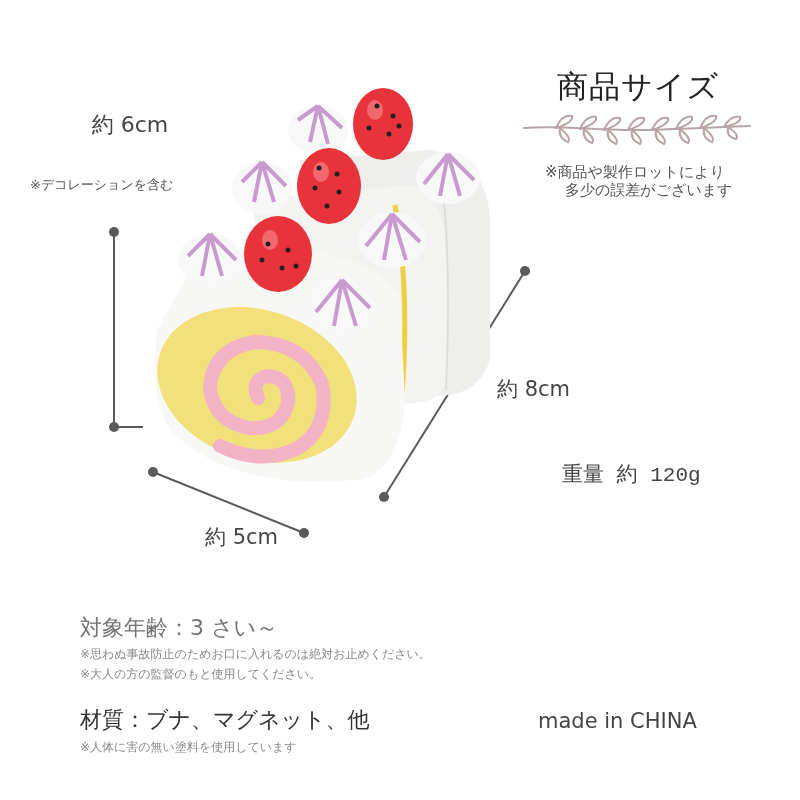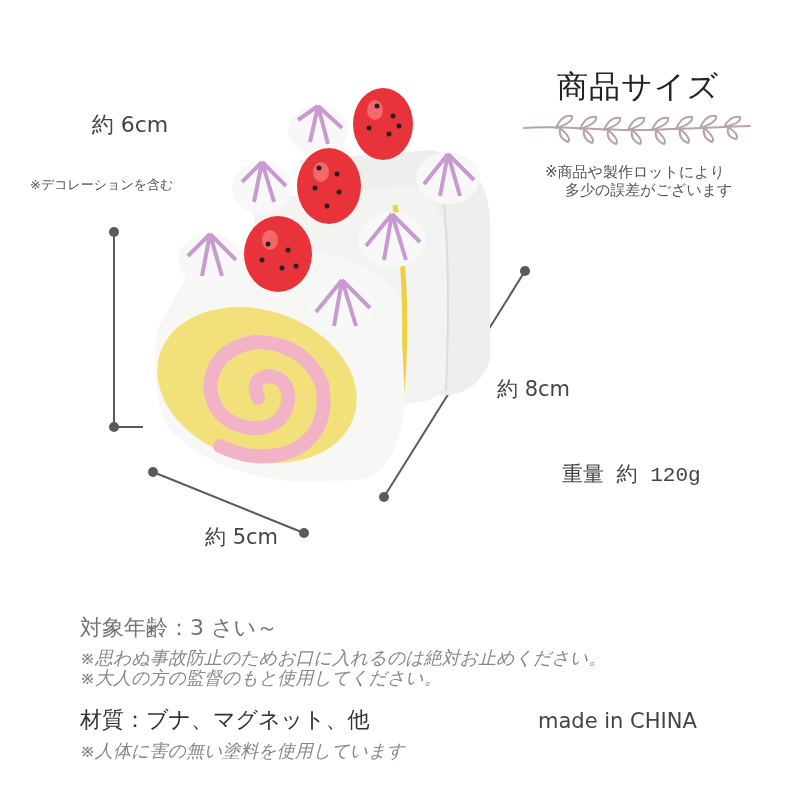--- a/index.html
+++ b/index.html
@@ -6,21 +6,21 @@
   body { width: 800px; height: 800px; position: relative; overflow: hidden;
          font-family: "DejaVu Sans", "Liberation Sans", sans-serif; color: #3a3a3a; }
   .abs { position: absolute; }
   .title { left: 557px; top: 66px; font-size: 31px; color: #222; letter-spacing: 1px; white-space: nowrap; }
   .note-r { left: 545px; top: 163px; font-size: 15px; color: #555; line-height: 18px; white-space: nowrap; }
   .note-r .l2 { display: block; padding-left: 20px; }
   .h-label { left: 40px; top: 108px; width: 180px; text-align: center; font-size: 22px; color: #444; line-height: 34px; }
   .h-note { left: 30px; top: 176px; font-size: 13px; color: #555; white-space: nowrap; }
   .dim { font-size: 21px; color: #444; white-space: nowrap; }
   .age { left: 80px; top: 613px; font-size: 22px; color: #737373; white-space: nowrap; }
-  .small { font-size: 18px; color: #888; white-space: nowrap; font-style: italic; }
+  .small { font-size: 12px; color: #888; white-space: nowrap; }
   .mat { left: 80px; top: 705px; font-size: 22px; color: #333; white-space: nowrap; }
   .made { left: 538px; top: 709px; font-size: 21px; color: #444; white-space: nowrap; }
   svg { position: absolute; left: 0; top: 0; }
 </style>
 </head>
 <body>
 
 <svg width="800" height="800" viewBox="0 0 800 800">
 
   <g fill="none" stroke="#b8a3a6" stroke-width="2" stroke-linecap="round">

